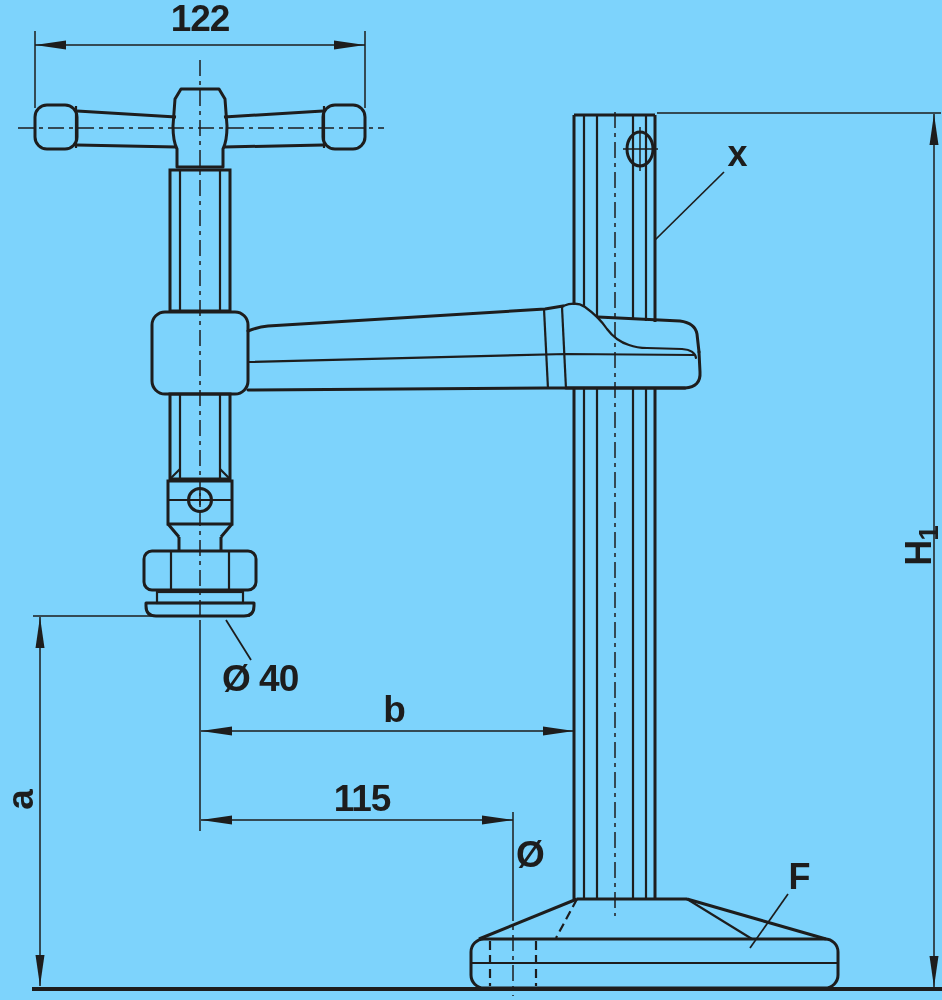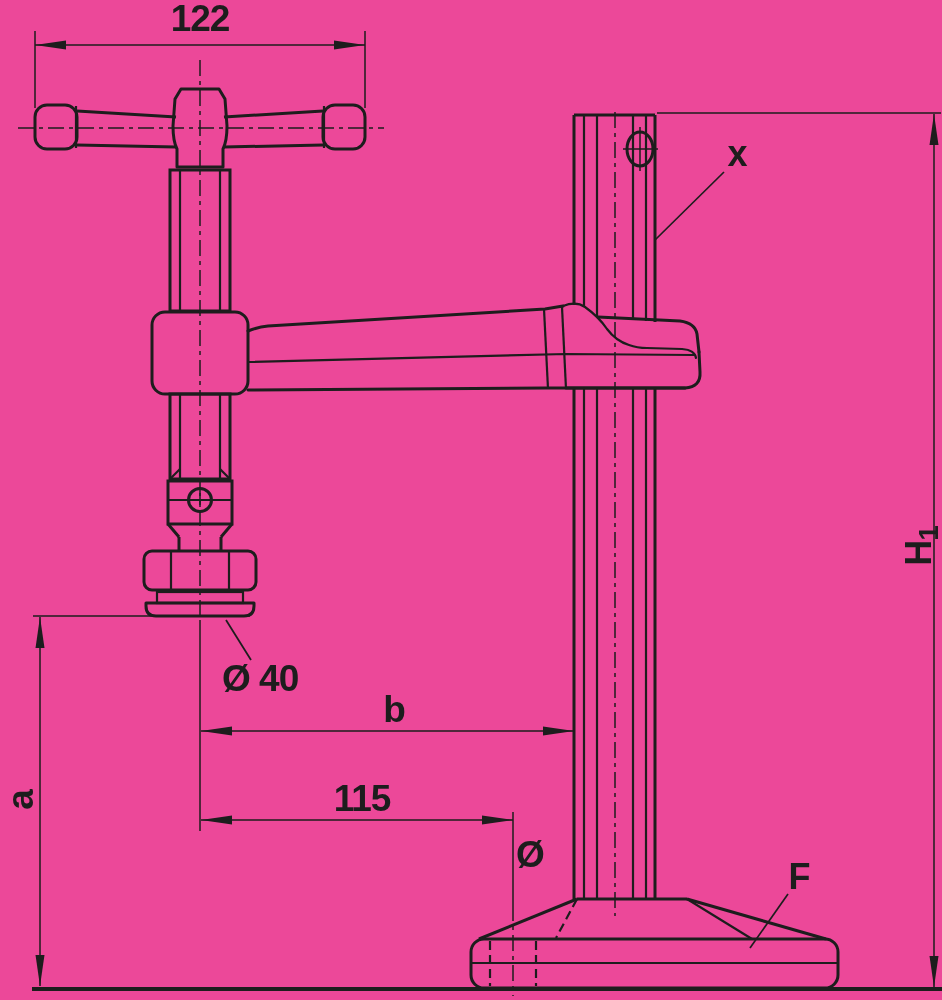--- a/index.html
+++ b/index.html
@@ -1,16 +1,16 @@
 <!DOCTYPE html>
 <html><head>
 <meta charset="utf-8">
 <style>
   html,body{margin:0;padding:0;background:#ffffff;}
-  .stage{width:942px;height:1000px;position:relative;background:#ec4899;overflow:hidden;}
+  .stage{width:942px;height:1000px;position:relative;background:#7dd3fc;overflow:hidden;}
   svg{display:block;}
   .ink{stroke:#1d1d1d;fill:none;}
   .w-thick{stroke-width:3;}
   .w-med{stroke-width:2.2;}
   .w-thin{stroke-width:1.5;}
   .w-leader{stroke-width:1.7;}
   .w-ground{stroke-width:4.2;}
   .dash-hidden{stroke-dasharray:9 5;}
   .dash-center{stroke-dasharray:16 5 4 5;}
   .arrow{fill:#1d1d1d;stroke:none;}

